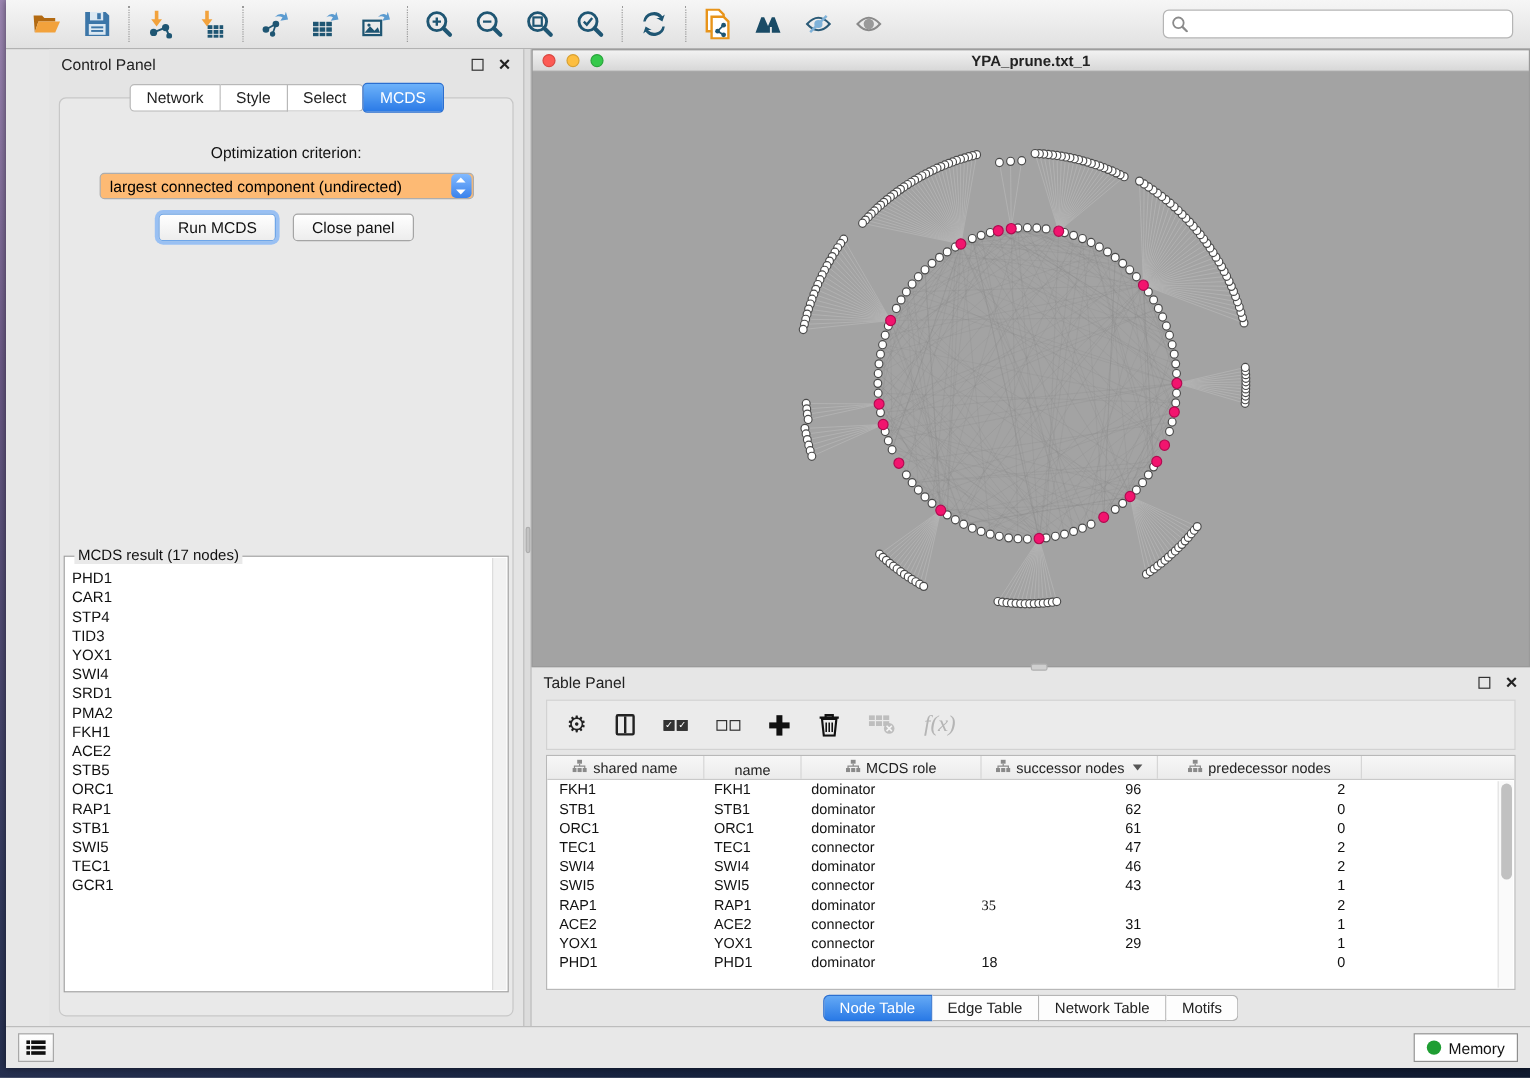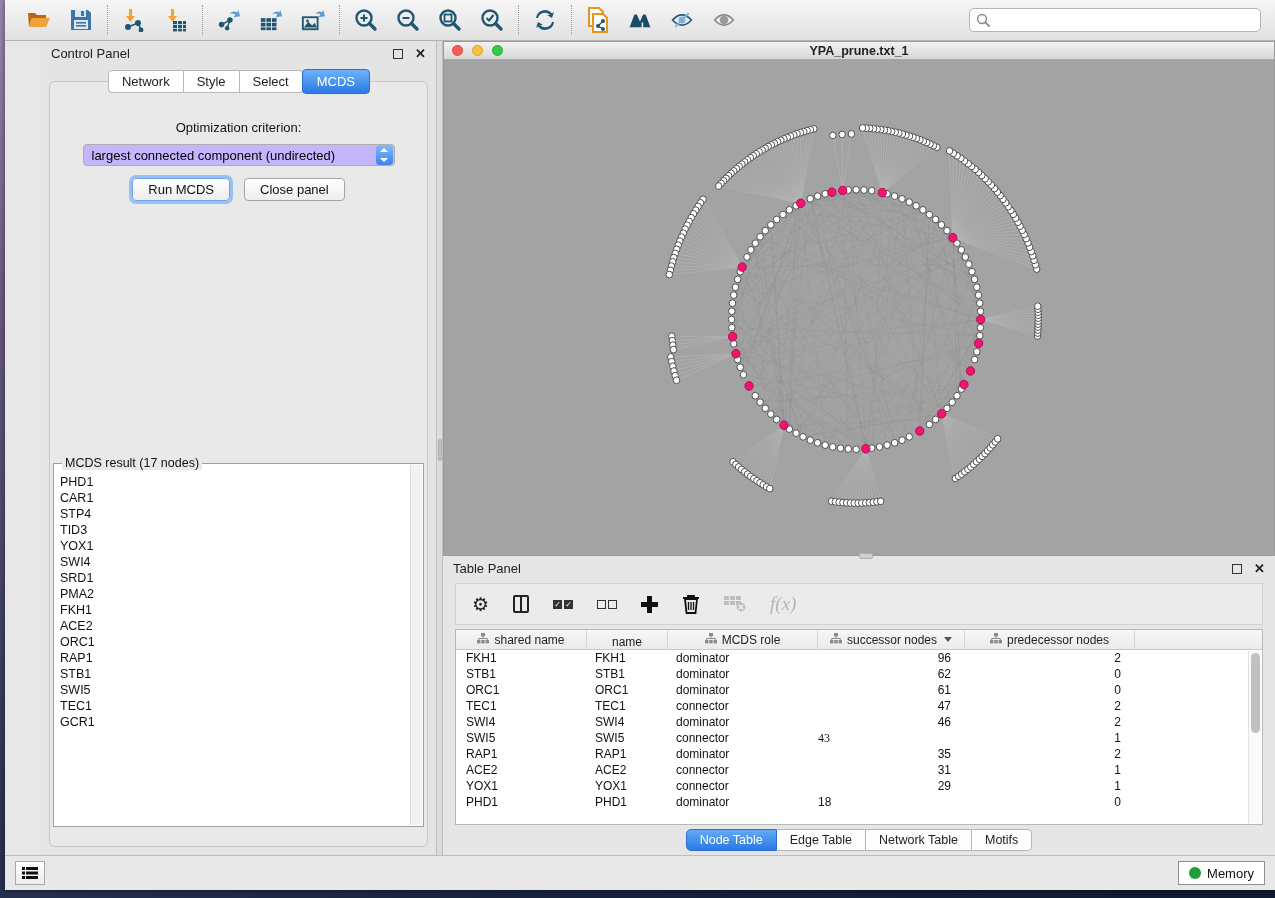--- a/index.html
+++ b/index.html
@@ -31,21 +31,21 @@
   .cp-tabs { display:flex; justify-content:center; position:relative; z-index:2; margin-top:4px; }
   .cp-tab { background:#fff; border:1px solid #b8b8b8; border-left:none; padding:3px 13px;
     font-size:13px; color:#222; }
   .cp-tab:first-child { border-left:1px solid #b8b8b8; border-radius:4px 0 0 4px; }
   .cp-tab:nth-last-child(2) { border-radius:0 4px 4px 0; }
   .cp-tab.active { background:linear-gradient(#6db2fa,#2a7ae6); color:#fff; border:1px solid #2b6fd0;
     border-radius:4px; margin:-1px -1px; padding:4px 14px; }
   .cp-body { margin:-12px 8px 8px; padding-top:24px; background:#e9e9e9; border:1px solid #c7c7c7;
     border-radius:6px; flex:1; display:flex; flex-direction:column; align-items:center; }
   .opt-label { margin-top:14px; font-size:13px; color:#111; }
-  .select { margin-top:9px; width:312px; height:22px; background:#c4b5fd; border:1px solid #adadad;
+  .select { margin-top:9px; width:312px; height:22px; background:#fdba74; border:1px solid #adadad;
     border-radius:4px; display:flex; align-items:center; font-size:13px; padding-left:8px; }
   .select .sel-text { flex:1; }
   .stepper { width:17px; height:20px; margin:0 1px; border-radius:4px;
     background:linear-gradient(#82baff,#3a82ec); position:relative; }
   .stepper:before, .stepper:after { content:""; position:absolute; left:4.5px; border-left:4px solid transparent; border-right:4px solid transparent; }
   .stepper:before { top:3px; border-bottom:4px solid #fff; }
   .stepper:after { bottom:3px; border-top:4px solid #fff; }
   .btn-row { margin-top:12px; display:flex; gap:14px; }
   .push-btn { font-size:13px; color:#111; padding:3px 15px; background:linear-gradient(#fff,#ededed);
     border:1px solid #a5a5a5; border-radius:4px; }
@@ -328,20 +328,21 @@
             <div class="mcds-item">PHD1</div>
               <div class="mcds-item">CAR1</div>
               <div class="mcds-item">STP4</div>
               <div class="mcds-item">TID3</div>
               <div class="mcds-item">YOX1</div>
               <div class="mcds-item">SWI4</div>
               <div class="mcds-item">SRD1</div>
               <div class="mcds-item">PMA2</div>
               <div class="mcds-item">FKH1</div>
               <div class="mcds-item">ACE2</div>
+              <div class="mcds-item">STB5</div>
               <div class="mcds-item">ORC1</div>
               <div class="mcds-item">RAP1</div>
               <div class="mcds-item">STB1</div>
               <div class="mcds-item">SWI5</div>
               <div class="mcds-item">TEC1</div>
               <div class="mcds-item">GCR1</div>
               <div class="mcds-scroll"></div>
           </div>
         </div>
       </div>
@@ -1191,28 +1192,28 @@
                 <div class="td" style="width: 131px; padding-left: 10px;">SWI4</div>
                 <div class="td" style="width: 81px; padding-left: 8px;">SWI4</div>
                 <div class="td" style="width: 150px; padding-left: 8px;">dominator</div>
                 <div class="td" style="width: 147px; text-align: right; padding-right: 14px;">46</div>
                 <div class="td" style="width: 170px; text-align: right; padding-right: 14px;">2</div>
               </div>
               <div class="trow">
                 <div class="td" style="width: 131px; padding-left: 10px;">SWI5</div>
                 <div class="td" style="width: 81px; padding-left: 8px;">SWI5</div>
                 <div class="td" style="width: 150px; padding-left: 8px;">connector</div>
-                <div class="td" style="width: 147px; text-align: left; padding-right: 14px; font-family: Liberation Serif, serif;">43</div>
+                <div class="td" style="width: 147px; text-align: right; padding-right: 14px;">43</div>
                 <div class="td" style="width: 170px; text-align: right; padding-right: 14px;">1</div>
               </div>
               <div class="trow">
                 <div class="td" style="width: 131px; padding-left: 10px;">RAP1</div>
                 <div class="td" style="width: 81px; padding-left: 8px;">RAP1</div>
                 <div class="td" style="width: 150px; padding-left: 8px;">dominator</div>
-                <div class="td" style="width: 147px; text-align: right; padding-right: 14px;">35</div>
+                <div class="td" style="width: 147px; padding-right: 14px; font-family: Liberation Serif, serif;">35</div>
                 <div class="td" style="width: 170px; text-align: right; padding-right: 14px;">2</div>
               </div>
               <div class="trow">
                 <div class="td" style="width: 131px; padding-left: 10px;">ACE2</div>
                 <div class="td" style="width: 81px; padding-left: 8px;">ACE2</div>
                 <div class="td" style="width: 150px; padding-left: 8px;">connector</div>
                 <div class="td" style="width: 147px; text-align: right; padding-right: 14px;">31</div>
                 <div class="td" style="width: 170px; text-align: right; padding-right: 14px;">1</div>
               </div>
               <div class="trow">

